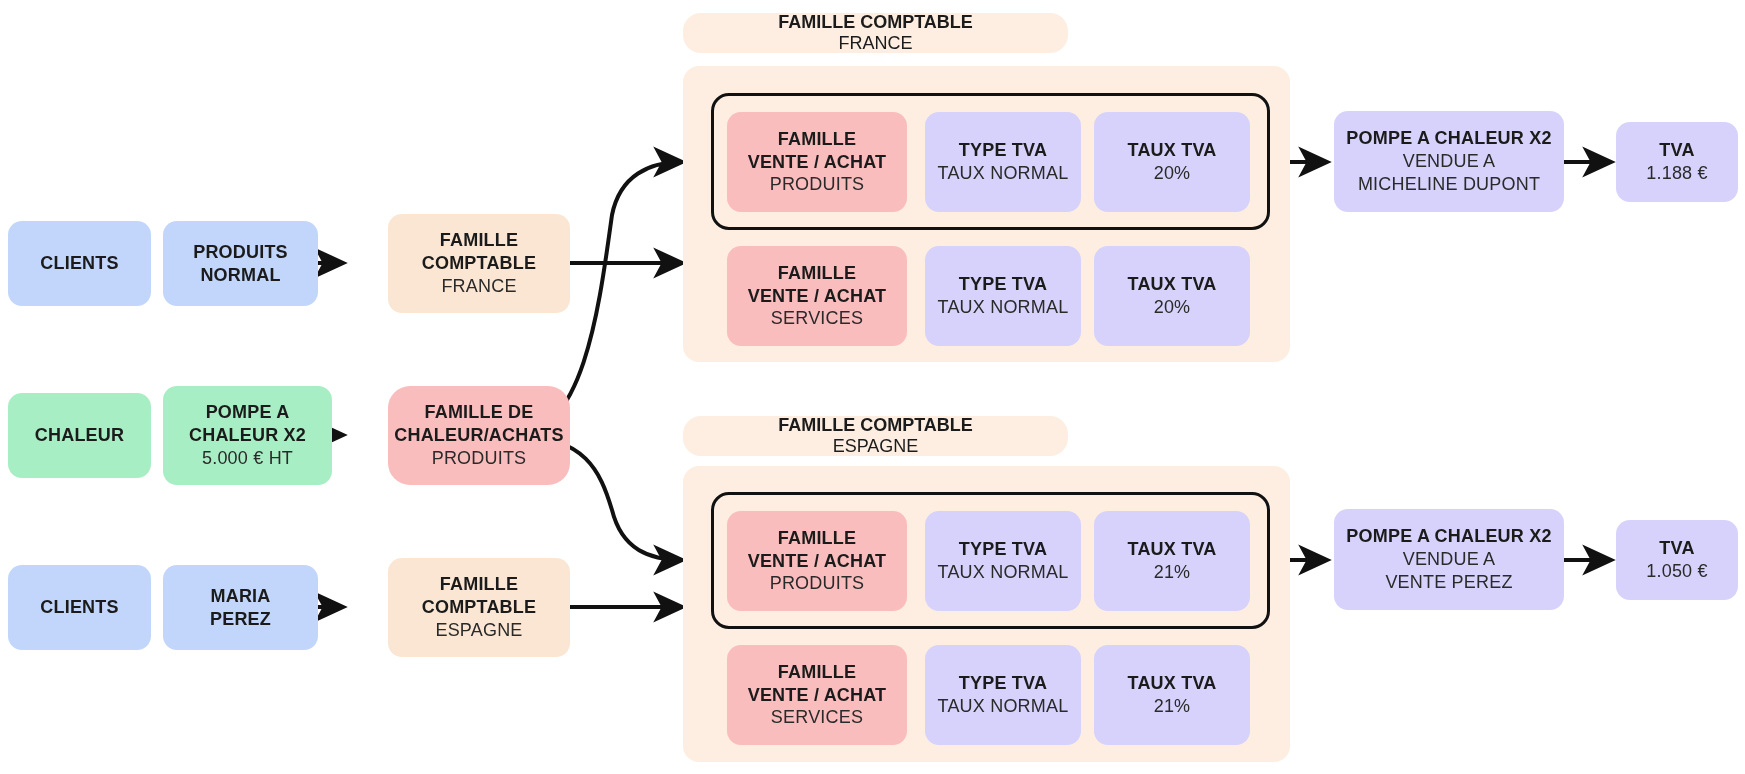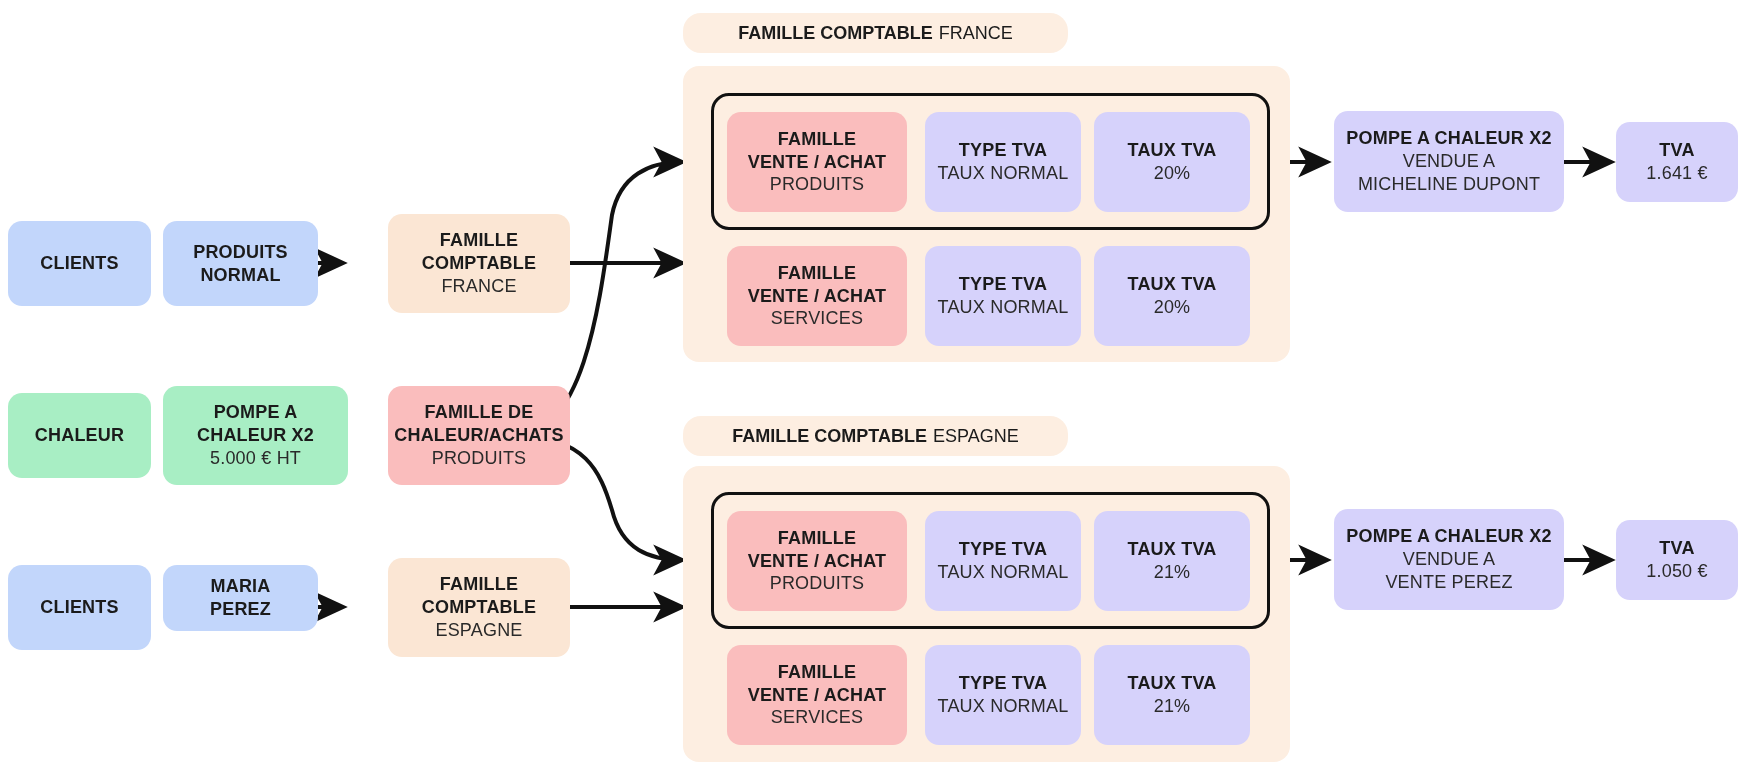--- a/index.html
+++ b/index.html
@@ -58,20 +58,21 @@
     box-sizing: border-box;
   }
   .group-pill {
     position: absolute;
     background: #fdeee1;
     border-radius: 18px;
     display: flex;
     align-items: center;
     justify-content: center;
     box-sizing: border-box;
+    flex-direction: column;
   }
   .group-pill .t-bold { font-weight: bold; font-size: 18px; }
   .group-pill .t-reg  { font-weight: normal; font-size: 18px; }
   .group-pill .gap { display: inline-block; width: 6px; }
 
   .highlight-ring {
     position: absolute;
     border: 3px solid #111111;
     border-radius: 18px;
     box-sizing: border-box;
@@ -134,37 +135,37 @@
   <div class="node peach" style="left:388px; top:214px; width:182px; height:99px;">
     <div class="t-bold">FAMILLE</div>
     <div class="t-bold">COMPTABLE</div>
     <div class="t-reg">FRANCE</div>
   </div>
 
   <div class="node green" style="left:8px; top:393px; width:143px; height:85px;">
     <div class="t-bold">CHALEUR</div>
   </div>
 
-  <div class="node green" style="left:163px; top:386px; width:185px; height:99px;">
+  <div class="node green" style="left:163px; top:386px; width:169px; height:99px;">
     <div class="t-bold">POMPE A</div>
     <div class="t-bold">CHALEUR X2</div>
     <div class="t-reg">5.000 € HT</div>
   </div>
 
-  <div class="node pink" style="left:388px; top:386px; width:182px; height:99px;">
+  <div class="node pink" style="left:388px; top:386px; width:182px; height:99px;border-radius:22px;">
     <div class="t-bold">FAMILLE DE</div>
     <div class="t-bold">CHALEUR/ACHATS</div>
     <div class="t-reg">PRODUITS</div>
   </div>
 
   <div class="node blue" style="left:8px; top:565px; width:143px; height:85px;">
     <div class="t-bold">CLIENTS</div>
   </div>
 
-  <div class="node blue" style="left:163px; top:565px; width:155px; height:66px;">
+  <div class="node blue" style="left:163px; top:565px; width:155px; height:85px;">
     <div class="t-bold">MARIA</div>
     <div class="t-bold">PEREZ</div>
   </div>
 
   <div class="node peach" style="left:388px; top:558px; width:182px; height:99px;">
     <div class="t-bold">FAMILLE</div>
     <div class="t-bold">COMPTABLE</div>
     <div class="t-reg">ESPAGNE</div>
   </div>
 
@@ -211,21 +212,21 @@
   </div>
 
   <div class="node purple" style="left:1334px; top:111px; width:230px; height:101px;">
     <div class="t-bold">POMPE A CHALEUR X2</div>
     <div class="t-reg">VENDUE A</div>
     <div class="t-reg">MICHELINE DUPONT</div>
   </div>
 
   <div class="node purple" style="left:1616px; top:122px; width:122px; height:80px;">
     <div class="t-bold">TVA</div>
-    <div class="t-reg">1.641 €</div>
+    <div class="t-reg">1.188 €</div>
   </div>
 
   <div class="group-pill" style="left:683px; top:416px; width:385px; height:40px;">
     <span class="t-bold">FAMILLE COMPTABLE</span>
     <span class="gap"></span>
     <span class="t-reg">ESPAGNE</span>
   </div>
 
   <div class="group-box" style="left:683px; top:466px; width:607px; height:296px;"></div>
 

